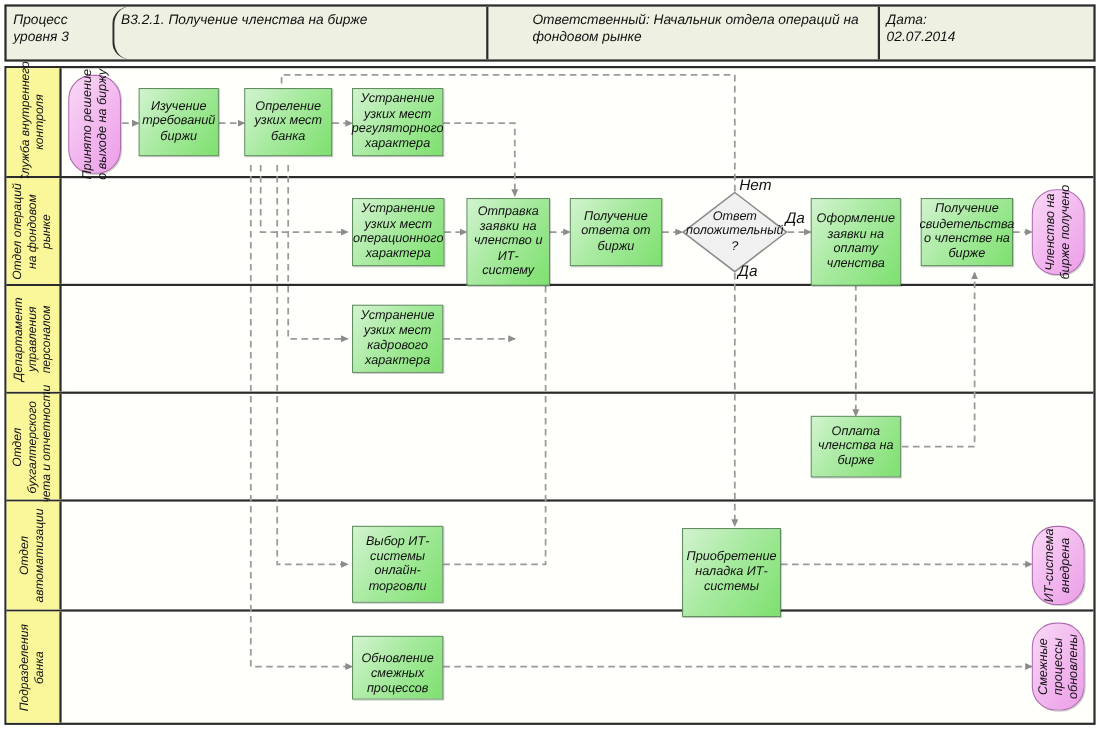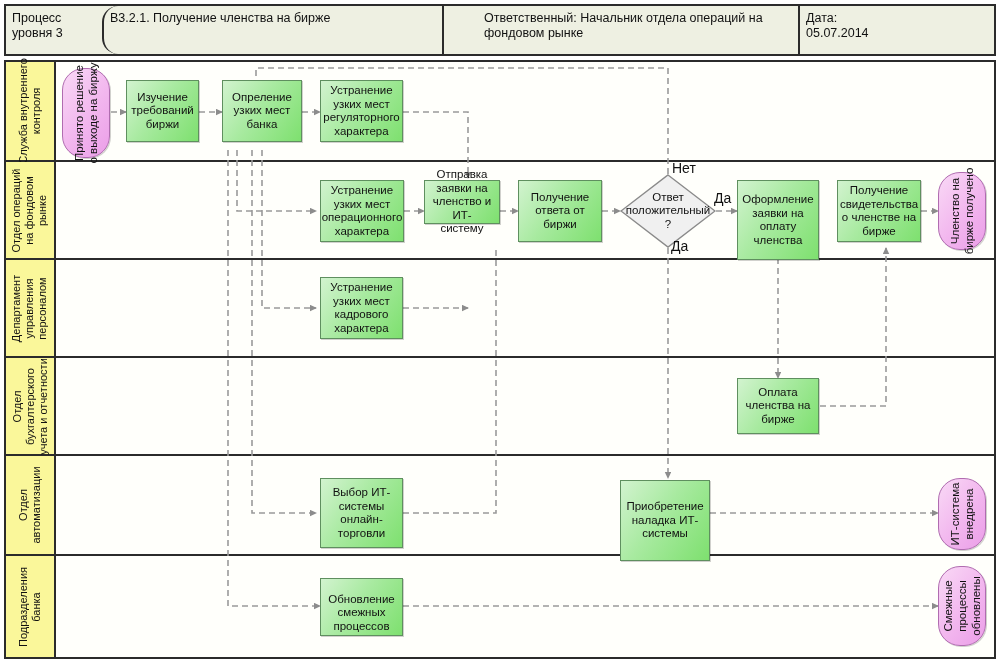--- a/index.html
+++ b/index.html
@@ -1,17 +1,17 @@
 <!DOCTYPE html>
 <html><head>
 <meta charset="utf-8">
 <style>
   html,body{margin:0;padding:0;background:#ffffff;}
   body{font-family:"Liberation Sans","DejaVu Sans",sans-serif;}
-  #page{position:relative;width:1001px;height:663px;overflow:hidden;background:#fff;}
+  #page{position:relative;width:1001px;height:663px;overflow:hidden;background:#fff;font-style:italic;}
 
   
   .hdr{position:absolute;left:4px;top:4px;width:992px;height:52px;
        border:2px solid #2b2b2b;background:#eef0e2;box-sizing:border-box;}
   .hdr-cell{position:absolute;top:0;bottom:0;box-sizing:border-box;
             padding:5px 6px;font-size:12.5px;color:#111;line-height:15px;}
   .hdr-cell + .hdr-cell{border-left:2px solid #2b2b2b;}
   .hdr-c0{left:0;width:96px;}
   .hdr-c1{left:96px;width:348px;border-radius:16px;}
   .hdr-c2{left:436px;width:356px;padding-left:40px;}
@@ -61,21 +61,21 @@
       <span>Процесс<br>уровня 3</span>
     </div>
     <div class="hdr-cell hdr-c1">
       <span>В3.2.1.  Получение членства на бирже</span>
     </div>
     <div class="hdr-cell hdr-c2">
       <span>Ответственный: Начальник отдела операций на фондовом рынке</span>
     </div>
     <div class="hdr-cell hdr-c3">
       <span>Дата:</span><br>
-      <span>05.07.2014</span>
+      <span>02.07.2014</span>
     </div>
   </div>
 
   <div class="lane-frame">
 
     <div class="lane" style="top:0px;height:100px;">
       <div class="lane-label">
         <span>Служба внутреннего<br>контроля</span>
       </div>
       <div class="lane-body"></div>
@@ -184,21 +184,21 @@
   </div>
 
   <div class="node proc" style="left:320px;top:80px;width:83px;height:62px;">
     <span>Устранение<br>узких мест<br>регуляторного<br>характера</span>
   </div>
 
   <div class="node proc" style="left:320px;top:180px;width:84px;height:62px;">
     <span>Устранение<br>узких мест<br>операционного<br>характера</span>
   </div>
 
-  <div class="node proc" style="left:424px;top:180px;width:76px;height:44px;">
+  <div class="node proc" style="left:424px;top:180px;width:76px;height:80px;">
     <span>Отправка<br>заявки на<br>членство и ИТ-<br>систему</span>
   </div>
 
   <div class="node proc" style="left:518px;top:180px;width:84px;height:62px;">
     <span>Получение<br>ответа от<br>биржи</span>
   </div>
 
   <div class="node dec" style="left:620px;top:174px;width:96px;height:74px;">
     <svg class="dec-shape" viewBox="0 0 96 74" preserveAspectRatio="none">
       <polygon points="48,1 95,37 48,73 1,37" fill="#f0f0f0" stroke="#8a8a8a" stroke-width="1.4"></polygon>

